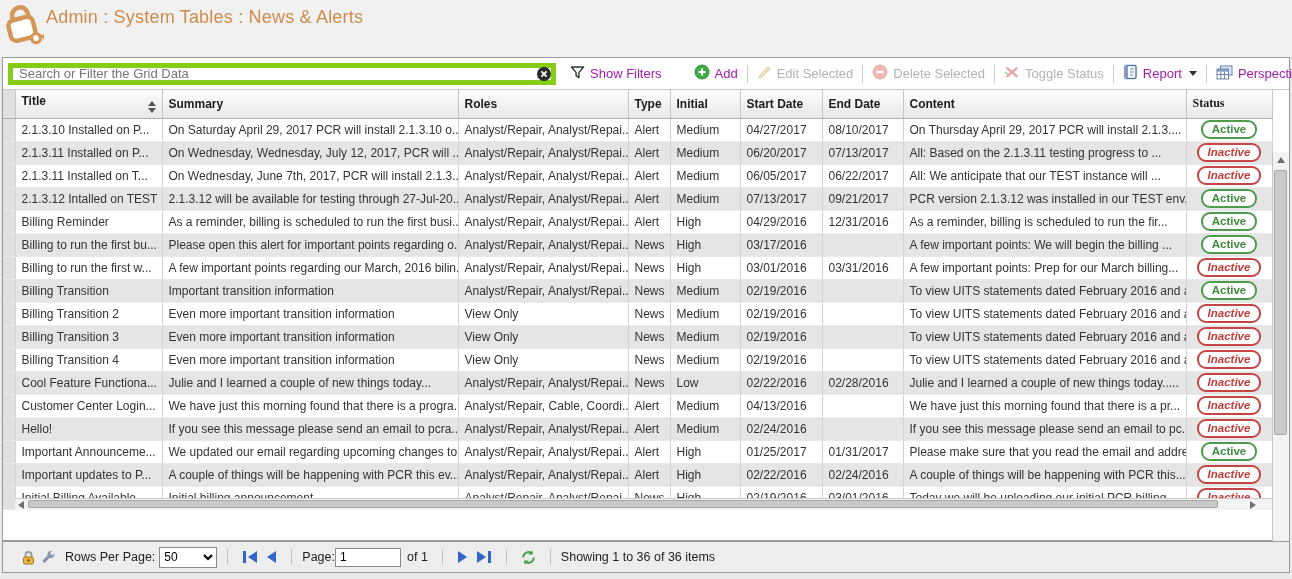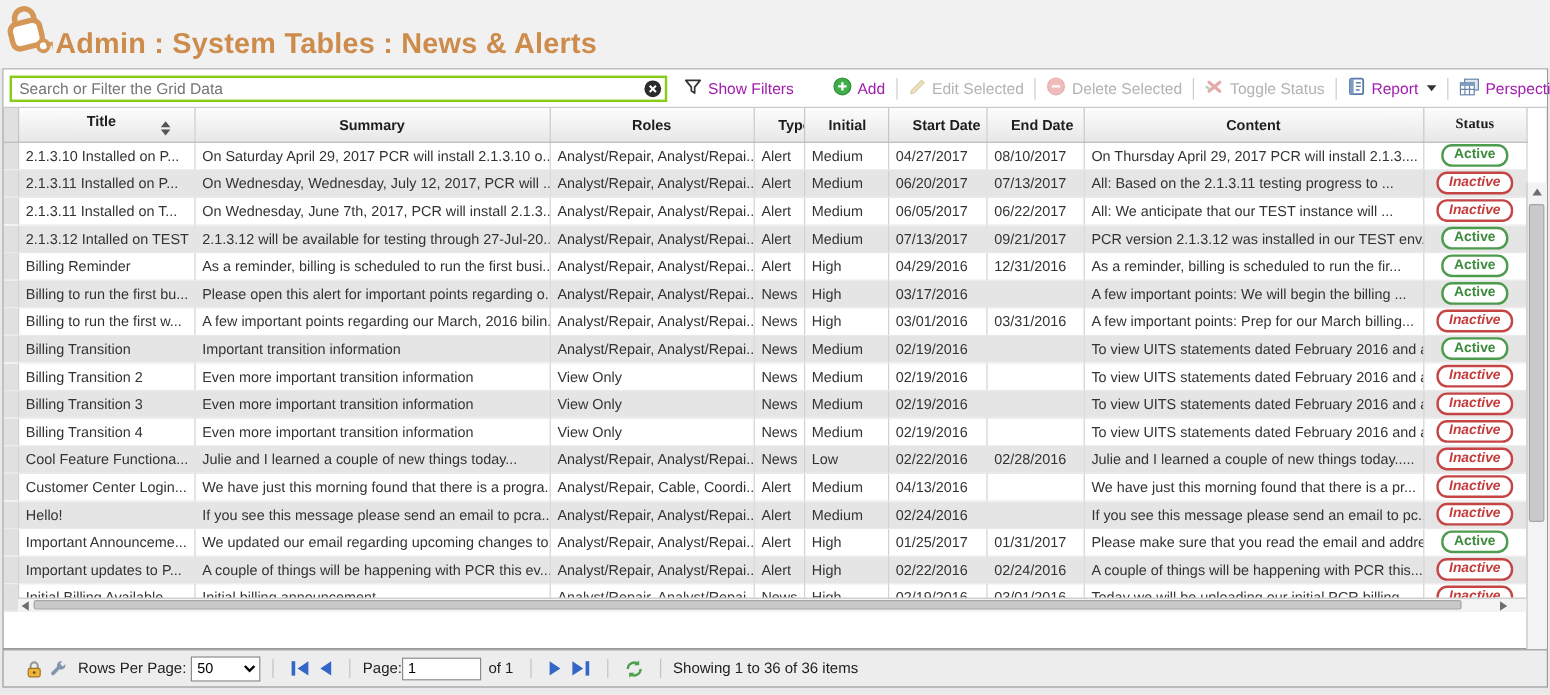--- a/index.html
+++ b/index.html
@@ -4,37 +4,37 @@
 <style>
   * { box-sizing: border-box; }
   html,body { margin:0; padding:0; }
   body {
     width:1292px; height:579px; position:relative; overflow:hidden;
     background:#e9e9e9; font-family:"Liberation Sans", sans-serif;
   }
   
   .app-header { position:absolute; left:0; top:0; width:1292px; height:57px; background:#f1f1f1; }
   .logo { position:absolute; left:2px; top:2px; }
-  .page-title { position:absolute; left:46px; top:23px; font-size:24px; font-weight:bold; letter-spacing:.2px; }
+  .page-title { position:absolute; left:46px; top:7px; font-size:18px; font-weight:normal; letter-spacing:.2px; }
   
   .panel { position:absolute; left:2px; top:57px; width:1288px; height:484px; background:#fff; border:1px solid #9a9a9a; }
   .toolbar { height:32px; display:flex; align-items:center; padding:0 8px 0 5px; border-bottom:1px solid #c9c9c9; background:#fff; }
   .search-box { position:relative; width:548px; height:22px; margin-right:14px; flex:none; }
-  .search-box input { width:100%; height:22px; border:2px solid #84cc16; font-size:13px; padding:0 26px 0 6px; color:#333; font-family:inherit; }
+  .search-box input { width:100%; height:22px; border:5px solid #84cc16; font-size:13px; padding:0 26px 0 6px; color:#333; font-family:inherit; }
   .search-clear { position:absolute; right:4px; top:3px; cursor:pointer; line-height:0; }
   .tb-item { display:flex; align-items:center; gap:5px; font-size:13px; color:#a21caf; white-space:nowrap; cursor:pointer; flex:none; }
   .tb-item.disabled { color:#b3b3b3; cursor:default; }
   .tb-item.disabled svg { opacity:.45; }
   .tb-sep { width:1px; height:18px; background:#cccccc; margin:0 9px; flex:none; }
   .caret { width:0; height:0; border-left:4px solid transparent; border-right:4px solid transparent; border-top:5px solid #333; margin-left:2px; }
   .grp-add { margin-left:32px; }
   
   .grid-area { position:relative; width:1286px; }
   table.grid { border-collapse:collapse; table-layout:fixed; width:1269px; font-size:12px; }
-  table.grid th { height:28px; background:linear-gradient(#fdfdfd,#e7e7e7); border-bottom:1px solid #b0b0b0; border-right:1px solid #c6c6c6; font-weight:bold; text-align:center; padding:0 20px; color:#1d1d1d; overflow:hidden; white-space:nowrap; }
+  table.grid th { height:28px; background:linear-gradient(#fdfdfd,#e7e7e7); border-bottom:1px solid #b0b0b0; border-right:1px solid #c6c6c6; font-weight:bold; text-align:left; padding:0 6px; color:#1d1d1d; overflow:hidden; white-space:nowrap; }
   table.grid td { height:23px; border-right:1px solid #d2d2d2; border-bottom:1px solid #e9e9e9; padding:0 6px; white-space:nowrap; overflow:hidden; color:#333; }
   table.grid tbody tr:nth-child(even) td { background:#e5e5e5; }
   td.gutter, th.gutter { background:#e0e0e0 !important; border-right:1px solid #9f9f9f; padding:0; }
   th.gutter { border-bottom:1px solid #b0b0b0; }
   .col-status { text-align:center; padding:0 3px; }
   th.col-status { text-align:center;font-family:Liberation Serif, serif; }
   .pill { display:inline-block; border-radius:9px; padding:0 9px; line-height:15px; font-weight:bold; font-size:11.5px; background:#fff; border:2px solid; }
   .pill.active { color:#3d8b3d; border-color:#4d9b4d; }
   .pill.inactive { color:#c33b3b; border-color:#c54545;font-style:italic; }
   .sort { float:right; display:inline-flex; flex-direction:column; align-items:center; margin-top:7px; }

